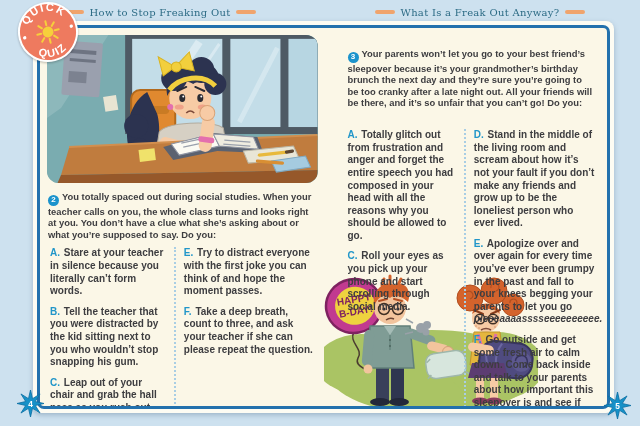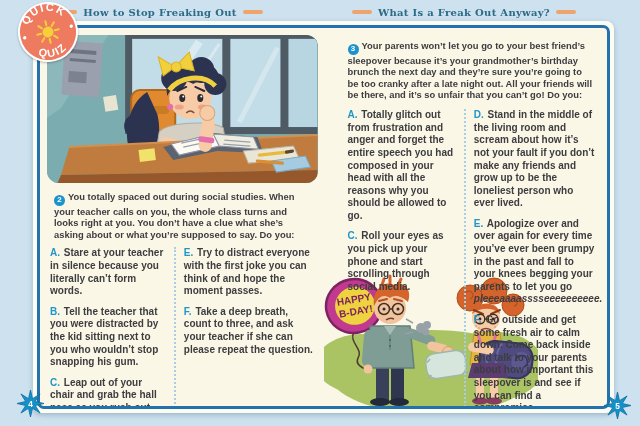--- a/index.html
+++ b/index.html
@@ -4,58 +4,58 @@
 <style>
   html,body{margin:0;padding:0;}
   .stage{
     position:relative;width:640px;height:426px;overflow:hidden;
     background:#cde1ef;
     font-family:"Liberation Sans",sans-serif;
   }
   
   .rhead{position:absolute;top:5px;height:14px;display:flex;align-items:center;justify-content:center;}
   .rhead-left{left:0;width:320px;}
-  .rhead-right{left:304px;width:320px;}
+  .rhead-right{left:320px;width:320px;}
   .rhead-text{
-    font-family:"DejaVu Serif",serif;font-weight:bold;font-size:10px;
+    font-family:"DejaVu Serif",serif;font-weight:normal;font-size:10px;
     color:#2c6b85;letter-spacing:.3px;white-space:nowrap;
   }
   .dash{width:20px;height:3.5px;border-radius:2px;background:#f0a46d;margin:0 6px;}
   
   .sheet{
     position:absolute;left:33px;top:21px;width:581px;height:392px;
     background:#fdfcf3;border-radius:8px;
     box-shadow:0 2px 5px rgba(70,100,130,.35);
   }
   .spread{
     position:absolute;left:4px;top:4px;right:4px;bottom:4px;
     border:3px solid #2371ad;border-radius:7px;background:#fbf7e7;
     overflow:hidden;display:flex;
   }
   .page{width:50%;position:relative;box-sizing:border-box;}
   
   .illus-left{height:148px;margin:7px 6px 0 7px;border-radius:12px;overflow:hidden;background:#7aacb0;}
   .illus-left svg{display:block;width:100%;height:100%;}
   .q-block{font-size:9.4px;line-height:1.24;font-weight:700;color:#3d3d40;}
-  .page-left .q-block{margin:8px 10px 0 14px;}
+  .page-left .q-block{margin:8px 10px 0 8px;}
   .page-right .q-block{margin:12px 12px 0 24px;}
   .qnum{
     display:inline-flex;width:11px;height:11px;border-radius:50%;
     background:#1b93cc;color:#fff;font-size:8px;font-weight:700;
     align-items:center;justify-content:center;margin-right:3px;vertical-align:-2px;line-height:1;
   }
   .cols{display:flex;}
   .page-left .cols{margin:7px 10px 0 10px;}
   .page-right .cols{margin:8px 12px 0 24px;}
   .col-a{width:47%;padding-right:7px;box-sizing:border-box;}
   .col-b{width:53%;border-left:2px dotted #a9cee4;padding-left:8px;box-sizing:border-box;}
   .answer{margin-bottom:8px;font-size:10px;line-height:1.26;font-weight:700;color:#3d3d40;}
   .ltr{color:#2196c9;margin-right:1px;}
   .em{font-style:italic;}
-  .page-right .q-block,.page-right .cols{position:relative;z-index:1;}
+  .page-right .q-block,.page-right .cols{position:relative;z-index:1;margin-top:20px;}
   .illus-right{position:absolute;left:0;bottom:0;width:214px;height:134px;z-index:0;pointer-events:none;}
   
   .quiz-badge{position:absolute;left:16px;top:0;width:64px;height:64px;z-index:7;
     filter:drop-shadow(0 1px 1px rgba(0,0,0,.25));}
   .corner-star{position:absolute;width:27px;height:27px;z-index:6;}
   .star-left{left:17px;top:390px;}
   .star-right{left:604px;top:392px;}
 </style>
 </head>
 <body>

